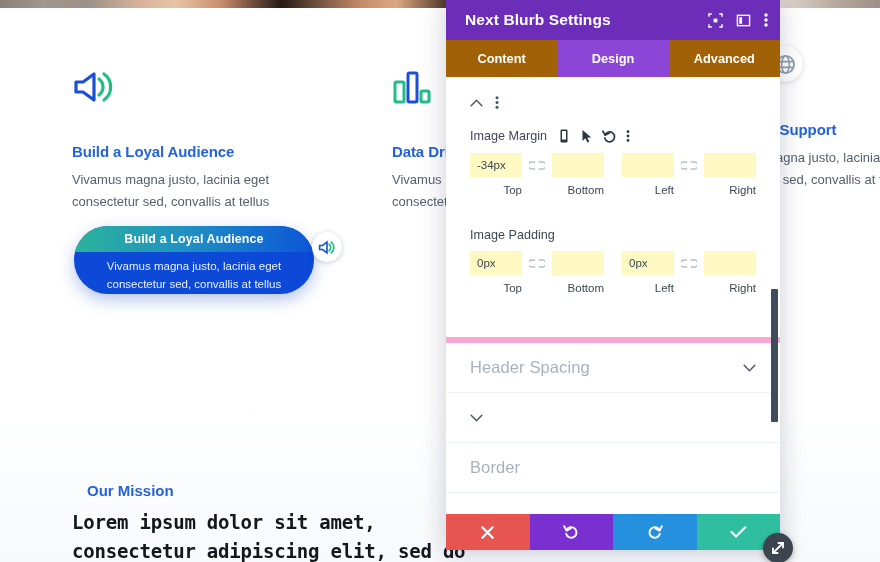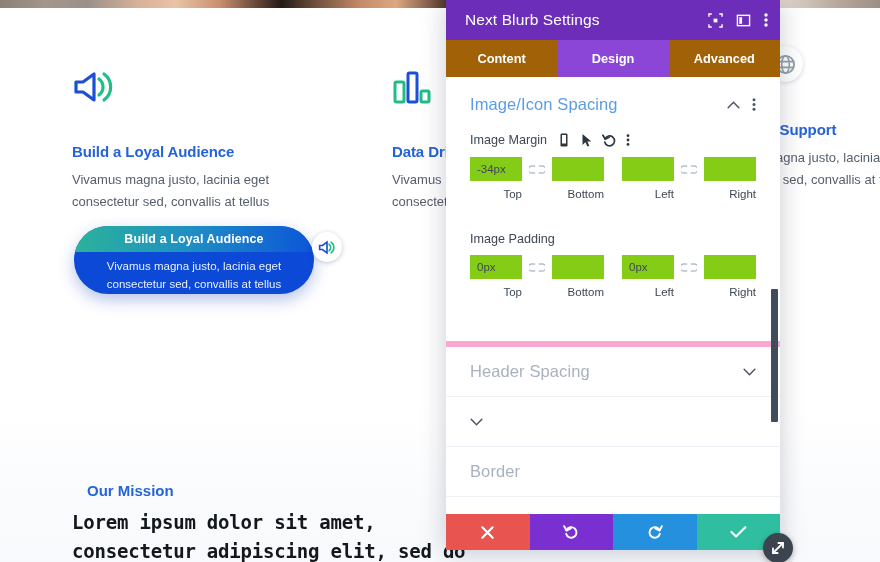--- a/index.html
+++ b/index.html
@@ -84,21 +84,21 @@
   
   .modal{
     position:absolute; left:446px; top:0; width:334px; height:550px;
     background:#ffffff; box-shadow:0 2px 24px rgba(20,25,50,.22);
     display:flex; flex-direction:column; overflow:hidden;
   }
   .m-header{
     height:40px; background:#6c2eb9; display:flex; align-items:center;
     padding:0 12px 0 19px; flex:0 0 auto;
   }
-  .m-title{ font-size:15.5px; font-weight:normal; color:#fff; flex:1; letter-spacing:.1px; }
+  .m-title{ font-size:15.5px; font-weight:bold; color:#fff; flex:1; letter-spacing:.1px; }
   .m-hicons{ display:flex; align-items:center; gap:13px; }
   .m-hicons .hi{ display:flex; align-items:center; justify-content:center; cursor:pointer; }
 
   .m-tabs{ height:37px; background:#a16207; display:flex; flex:0 0 auto; }
   .m-tab{
     flex:1; display:flex; align-items:center; justify-content:center;
     font-size:12.8px; font-weight:bold; color:#ffffff; cursor:pointer;
   }
   .m-tab.active{ background:#8b46d8; }
 
@@ -118,21 +118,21 @@
   .seg-btn.off{ background:#eef2f7; color:#aab4c0; }
 
   .fld-label-row{ display:flex; align-items:center; gap:9px; margin-bottom:9px; }
   .fld-label{ font-size:12.6px; color:#3d4854; }
   .dev-ic{ display:flex; align-items:center; justify-content:center; cursor:pointer; }
 
   .quad{ display:flex; align-items:flex-start; position:relative; }
   .quad-half{ display:flex; align-items:flex-start; flex:1; }
   .quad-cell{ width:52px; }
   .qbox{
-    height:24px; background:#84cc16; display:flex; align-items:center;
+    height:24px; background:#fef9c3; display:flex; align-items:center;
     padding-left:7px; font-size:11.5px; color:#3d4854;
   }
   .qbox.empty{ color:transparent; }
   .qcap{ text-align:right; font-size:11.5px; color:#3d4854; margin-top:7px; }
   .qlink{
     width:30px; height:24px; display:flex; align-items:center; justify-content:center;
     font-size:10px; color:#b4bfcb; cursor:pointer;
   }
   .quad-div{ width:1px; height:58px; background:#ccd4de; margin:0 9px; }
 
@@ -259,21 +259,20 @@
     <div class="m-tabs">
       <div class="m-tab">Content</div>
       <div class="m-tab active">Design</div>
       <div class="m-tab">Advanced</div>
     </div>
 
     <div class="m-body">
 
       <div class="sec-open">
         <div class="sec-open-head">
-          <div class="sec-open-title">Image/Icon Spacing</div>
           <div class="sec-head-ic">
             <div class="dev-ic">
               <svg width="13" height="8" viewBox="0 0 14 9">
                   <path d="M1 7.5 L7 1.5 L13 7.5" fill="none" stroke="#4b5663" stroke-width="1.7" stroke-linecap="round"></path>
                 </svg>
             </div>
             <div class="dev-ic">
               <svg width="4" height="15" viewBox="0 0 4 16">
                 <circle cx="2" cy="3" r="1.6" fill="#4b5663"></circle>
                 <circle cx="2" cy="8" r="1.6" fill="#4b5663"></circle>

